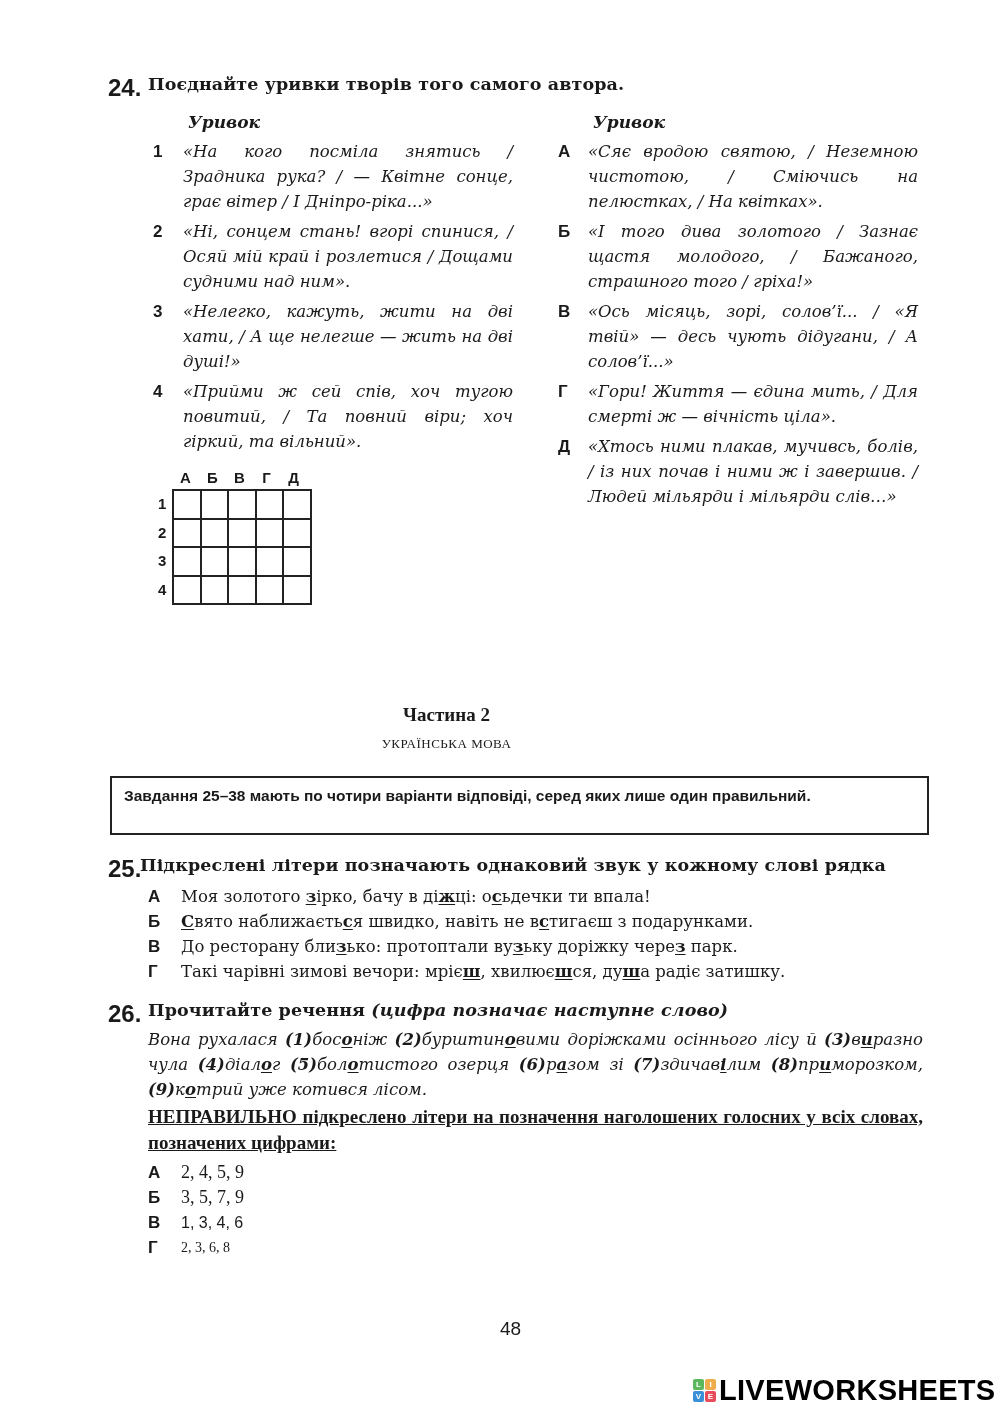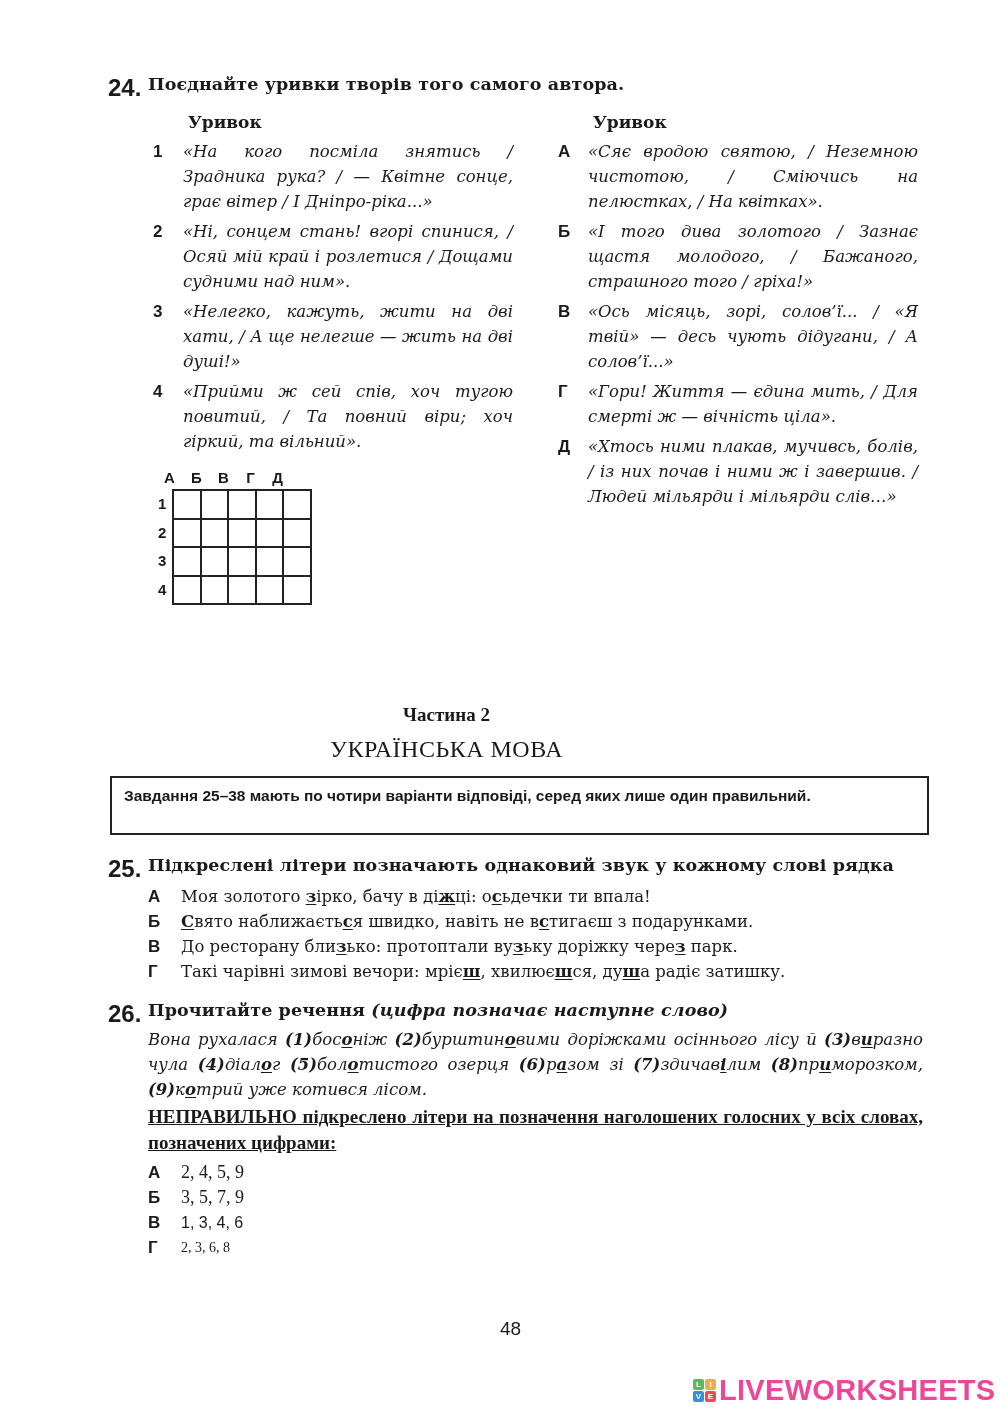--- a/index.html
+++ b/index.html
@@ -1,33 +1,33 @@
 <!DOCTYPE html>
 <html><head>
 <meta charset="utf-8">
 <style>
   html, body { margin: 0; padding: 0; background: #ffffff; }
   body { width: 1000px; height: 1414px; position: relative; overflow: hidden; color: #1a1a1a;
          font-family: "DejaVu Serif", "Liberation Serif", serif; }
   .abs { position: absolute; }
   .qnum { font-family: "Liberation Sans", sans-serif; font-weight: bold; font-size: 24px; }
   .qtitle { font-family: "DejaVu Serif", serif; font-weight: bold; font-size: 17.5px; letter-spacing: 0.1px; }
-  .colhead { font-family: "DejaVu Serif", serif; font-weight: bold; font-size: 17px; }
+  .colhead { font-family: "DejaVu Serif", serif; font-weight: bold; font-style: italic; font-size: 17px; }
   .item { position: absolute; display: flex; }
   .ilabel { font-family: "Liberation Sans", sans-serif; font-weight: bold; font-size: 17px; width: 30px; flex: none; line-height: 25px; }
   .itext { font-family: "DejaVu Serif", serif; font-style: italic; font-size: 16.5px; line-height: 25px; text-align: justify; text-align-last: left; }
   .grid-head { position: absolute; font-family: "Liberation Sans", sans-serif; font-weight: bold; font-size: 15px; }
   .grid-head span { display: inline-block; width: 27px; text-align: center; }
   table.grid { position: absolute; border-collapse: collapse; }
   table.grid td { width: 25.5px; height: 26.5px; border: 2px solid #222; padding: 0; }
   .row-labels { position: absolute; font-family: "Liberation Sans", sans-serif; font-weight: bold; font-size: 15px; }
   .row-labels div { height: 28.5px; line-height: 28.5px; }
   .center { position: absolute; left: 0; width: 893px; text-align: center; }
   .part-title { font-family: "Liberation Serif", serif; font-weight: bold; font-size: 19px; }
-  .part-sub { font-family: "Liberation Serif", serif; font-size: 24px; letter-spacing: 0.5px; }
+  .part-sub { font-family: "Liberation Serif", serif; font-size: 13px; letter-spacing: 0.5px; }
   .notice { position: absolute; left: 110px; top: 776px; width: 795px; height: 41px; border: 2px solid #222;
             padding: 7px 8px 7px 12px; font-family: "Liberation Sans", sans-serif; font-weight: bold; font-size: 15.5px; line-height: 21px;
             text-align: justify; text-align-last: left; }
   .opt { position: absolute; display: flex; font-size: 17px; line-height: 25px; }
   .olabel { font-family: "Liberation Sans", sans-serif; font-weight: bold; width: 33px; flex: none; font-size: 17px; }
   .otext { font-family: "DejaVu Serif", serif; font-size: 16.5px; }
   .ul { text-decoration: underline; font-weight: bold; text-underline-offset: 2px; }
   .para { position: absolute; font-family: "DejaVu Serif", serif; font-style: italic; font-size: 16.5px; line-height: 25px;
           text-align: justify; text-align-last: left; }
   .para b { font-style: italic; }
@@ -80,21 +80,21 @@
 </div>
 <div class="item" style="left:558px; top:379px; width:360px;">
   <span class="ilabel">Г</span>
   <span class="itext">«Гори! Життя — єдина мить, / Для смерті ж — вічність ціла».</span>
 </div>
 <div class="item" style="left:558px; top:434px; width:360px;">
   <span class="ilabel">Д</span>
   <span class="itext">«Хтось ними плакав, мучивсь, болів, / із них почав і ними ж і завершив. / Людей мільярди і мільярди слів…»</span>
 </div>
 
-<div class="grid-head" style="left:156px; top:469px;">
+<div class="grid-head" style="left:172px; top:469px;">
   <span>А</span><span>Б</span><span>В</span><span>Г</span><span>Д</span>
 </div>
 <div class="row-labels" style="left:158px; top:490px;">
   <div>1</div>
   <div>2</div>
   <div>3</div>
   <div>4</div>
 </div>
 <table class="grid" style="left:172px; top:489px;">
   <tbody>
@@ -127,21 +127,21 @@
         <td></td>
   </tr>
 </tbody>
   </table>
 
 <div class="center part-title" style="top:704px;">Частина 2</div>
 <div class="center part-sub" style="top:736px;">УКРАЇНСЬКА МОВА</div>
 <div class="notice">Завдання 25–38 мають по чотири варіанти відповіді, серед яких лише один правильний.</div>
 
 <div class="abs qnum" style="left:108px; top:855px;">25.</div>
-<div class="abs qtitle" style="left:148px; top:855px;text-align:right;">Підкреслені літери позначають однаковий звук у кожному слові рядка</div>
+<div class="abs qtitle" style="left:140px; top:855px;text-align:right;">Підкреслені літери позначають однаковий звук у кожному слові рядка</div>
 
 <div class="opt" style="left:148px; top:884px;">
   <span class="olabel">А</span>
   <span class="otext"><span>Моя золотого </span><span class="ul">з</span><span>ірко, бачу в ді</span><span class="ul">ж</span><span>ці: о</span><span class="ul">с</span><span>ьдечки ти впала!</span></span>
 </div>
 <div class="opt" style="left:148px; top:909px;">
   <span class="olabel">Б</span>
   <span class="otext"><span class="ul">С</span><span>вято наближаєть</span><span class="ul">с</span><span>я швидко, навіть не в</span><span class="ul">с</span><span>тигаєш з подарунками.</span></span>
 </div>
 <div class="opt" style="left:148px; top:934px;">
@@ -178,14 +178,14 @@
 </div>
 
 <div class="page-num">48</div>
 <div class="logo">
   <div class="logo-tiles">
     <span style="background: rgb(92, 184, 92);">L</span>
     <span style="background: rgb(240, 173, 78);">I</span>
     <span style="background: rgb(58, 143, 217);">V</span>
     <span style="background: rgb(232, 76, 90);">E</span>
   </div>
-  <span class="logo-text" style="color: #ec4899;">LIVEWORKSHEETS</span>
+  <span class="logo-text" style="color: #000000;">LIVEWORKSHEETS</span>
 </div>
 
 </body></html>

